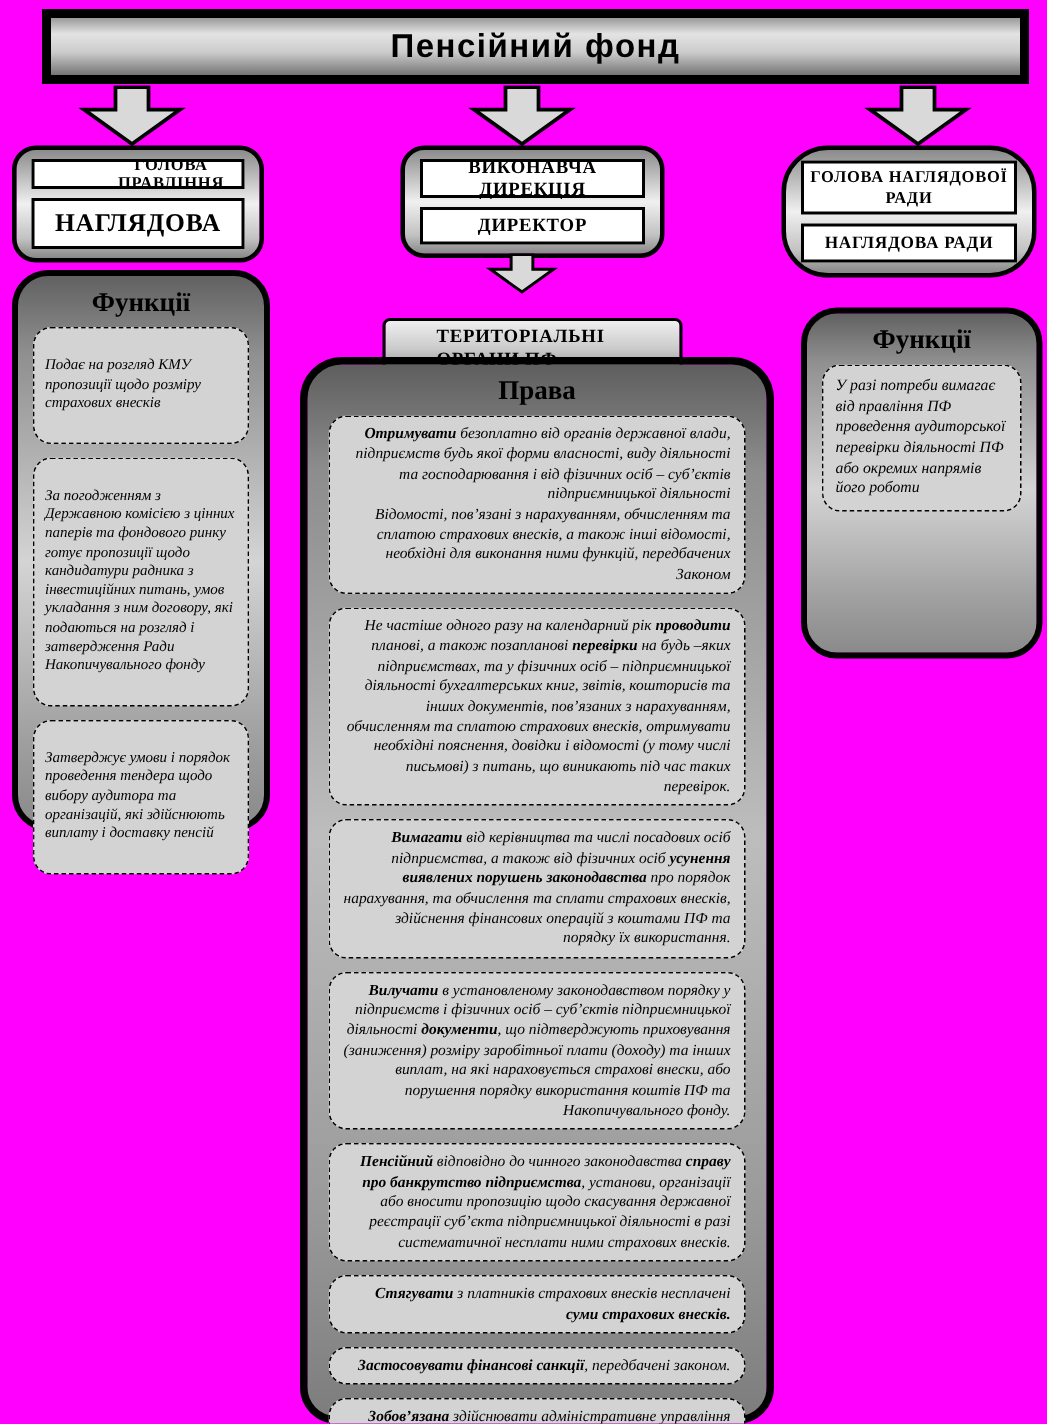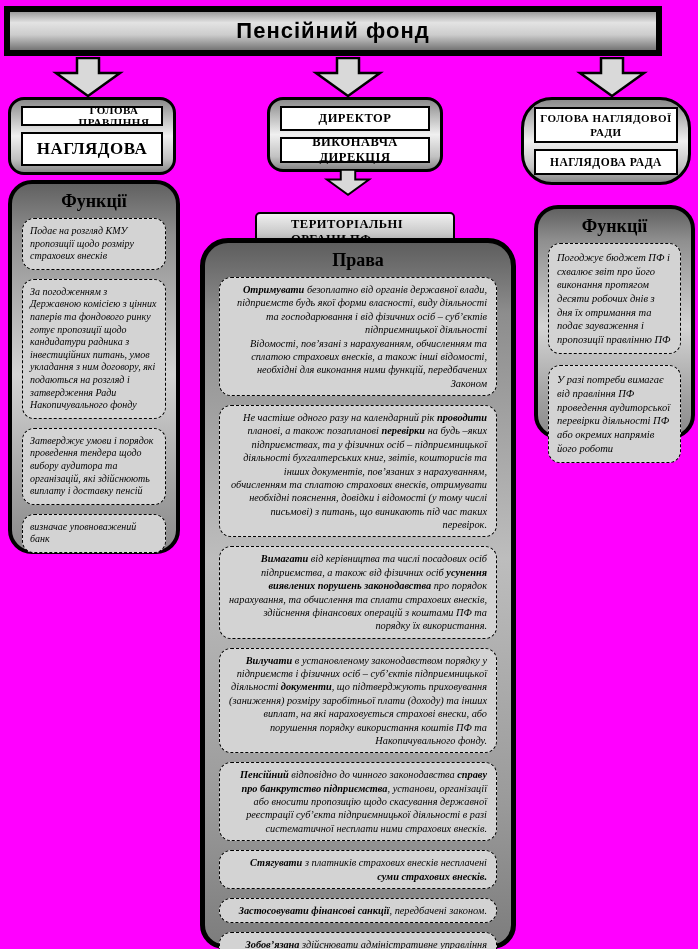--- a/index.html
+++ b/index.html
@@ -4,21 +4,21 @@
 <style>
   html,body{margin:0;padding:0;}
   body{
     width:698px;height:949px;position:relative;overflow:hidden;
     background:#FF00FF;
     font-family:"Liberation Serif",serif;
   }
   .abs{position:absolute;}
   
   .header{
-    left:4px;top:6px;width:646px;height:38px;
+    left:28px;top:6px;width:646px;height:38px;
     border:6px solid #000;
     background:linear-gradient(180deg,#9a9a9a 0%,#e3e3e3 28%,#cccccc 60%,#757575 100%);
     display:flex;align-items:center;justify-content:center;
   }
   .header span{
     font-family:"Liberation Sans",sans-serif;
     font-weight:bold;font-size:22px;letter-spacing:1px;color:#000;
   }
   
   .arrow{position:absolute;}
@@ -57,21 +57,21 @@
   .ftitle{
     text-align:center;font-weight:bold;font-size:18px;color:#000;
     margin:3px 0 6px 0;
   }
   .bubble{
     background:#d3d3d3;
     border:1px dashed #000;border-radius:12px;
     color:#000;font-style:italic;
     white-space:pre-wrap;
   }
-  .fbox.side .bubble{font-size:10px;line-height:1.26;padding:6px 7px;margin:0 4px 9px 4px;}
+  .fbox.side .bubble{font-size:10px;line-height:1.26;padding:19px 7px;margin:0 4px 9px 4px;}
   .fbox.side.right .bubble{font-size:10.5px;line-height:1.3;padding:7px 8px;margin:0 4px 11px 4px;}
   .prava{
     left:200px;top:238px;width:316px;height:711px;
     border:5px solid #000;border-radius:28px 28px 24px 24px;
     background:linear-gradient(180deg,#5e5e5e 0%,#8d8d8d 10%,#bdbdbd 45%,#9a9a9a 80%,#7d7d7d 100%);
     padding:4px 8px;
   }
   .prava .bubble{font-size:10.3px;line-height:1.3;padding:5px 9px;margin:0 6px 9px 6px;text-align:right;}
   .b{font-weight:bold;}
 </style>
@@ -91,48 +91,46 @@
 <svg class="arrow" style="left:576px;top:57px;" width="72" height="41" viewBox="0 0 72 41">
   <polygon points="25,1 47,1 47,16 68,16 36,39 4,16 25,16" fill="#d9d9d9" stroke="#000" stroke-width="2.5"></polygon>
 </svg>
 
 <div class="gbox" style="left:8px;top:97px;width:168px;height:78px;">
   <div class="wbox" style="height:20px;font-size:11px;padding-left:44px;">ГОЛОВА ПРАВЛІННЯ</div>
   <div class="wbox" style="height:34px;font-size:17px;">НАГЛЯДОВА</div>
 </div>
 
 <div class="gbox" style="left:267px;top:97px;width:176px;height:75px;">
+  <div class="wbox" style="height:26px;font-size:12.5px;">ВИКОНАВЧА ДИРЕКЦІЯ</div>
   <div class="wbox" style="height:26px;font-size:12.5px;">ДИРЕКТОР</div>
-  <div class="wbox" style="height:26px;font-size:12.5px;">ВИКОНАВЧА ДИРЕКЦІЯ</div>
 </div>
 
 <div class="gbox" style="left:521px;top:97px;width:170px;height:88px;border-radius:31px;">
   <div class="wbox" style="height:36px;font-size:11px;line-height:1.3;">ГОЛОВА НАГЛЯДОВОЇ РАДИ</div>
-  <div class="wbox" style="height:26px;font-size:11.5px;">НАГЛЯДОВА РАДА</div>
+  <div class="wbox" style="height:26px;font-size:11.5px;">НАГЛЯДОВА РАДИ</div>
 </div>
 
 <svg class="arrow" style="left:315px;top:169px;" width="66" height="27" viewBox="0 0 72 41">
   <polygon points="25,1 47,1 47,16 68,16 36,39 4,16 25,16" fill="#d9d9d9" stroke="#000" stroke-width="3"></polygon>
 </svg>
 
 <div class="abs terr">
   <span>ТЕРИТОРІАЛЬНІ ОРГАНИ ПФ</span>
 </div>
 
 <div class="fbox side" style="left:8px;top:180px;width:172px;height:374px;">
   <div class="ftitle">Функції</div>
   <div class="bubble">Подає на розгляд КМУ пропозиції щодо розміру страхових внесків</div>
   <div class="bubble">За погодженням з Державною комісією з цінних паперів та фондового ринку готує пропозиції щодо кандидатури радника з інвестиційних питань, умов укладання з ним договору, які подаються на розгляд і затвердження Ради Накопичувального фонду</div>
   <div class="bubble">Затверджує умови і порядок проведення тендера щодо вибору аудитора та організацій, які здійснюють виплату і доставку пенсій</div>
-  <div class="bubble">визначає уповноважений банк</div>
 </div>
 
 <div class="fbox side right" style="left:534px;top:205px;width:161px;height:234px;">
   <div class="ftitle">Функції</div>
-  <div class="bubble">Погоджує бюджет ПФ і схвалює звіт про його виконання протягом десяти робочих днів з дня їх отримання та подає зауваження і пропозиції правлінню ПФ</div>
   <div class="bubble">У разі потреби вимагає від правління ПФ проведення аудиторської перевірки діяльності ПФ або окремих напрямів його роботи</div>
 </div>
 
 <div class="fbox prava" style="position:absolute;">
   <div class="ftitle">Права</div>
   <div class="bubble"><span class="b">Отримувати </span><span>безоплатно від органів державної влади, підприємств будь якої форми власності, виду діяльності та господарювання і від фізичних осіб – суб’єктів підприємницької діяльності
 Відомості, пов’язані з нарахуванням, обчисленням та сплатою страхових внесків, а також інші відомості, необхідні для виконання ними функцій, передбачених Законом</span></div>
   <div class="bubble"><span>Не частіше одного разу на календарний рік </span><span class="b">проводити</span><span> планові, а також позапланові </span><span class="b">перевірки</span><span> на будь –яких підприємствах, та у фізичних осіб – підприємницької діяльності бухгалтерських книг, звітів, кошторисів та інших документів, пов’язаних з нарахуванням, обчисленням та сплатою страхових внесків, отримувати необхідні пояснення, довідки і відомості (у тому числі письмові) з питань, що виникають під час таких перевірок.</span></div>
   <div class="bubble"><span class="b">Вимагати</span><span> від керівництва та числі посадових осіб підприємства, а також від фізичних осіб </span><span class="b">усунення виявлених порушень законодавства</span><span> про порядок нарахування, та обчислення та сплати страхових внесків, здійснення фінансових операцій з коштами ПФ та порядку їх використання.</span></div>
   <div class="bubble"><span class="b">Вилучати</span><span> в установленому законодавством порядку у підприємств і фізичних осіб – суб’єктів підприємницької діяльності </span><span class="b">документи</span><span>, що підтверджують приховування (заниження) розміру заробітньої плати (доходу) та інших виплат, на які нараховується страхові внески, або порушення порядку використання коштів ПФ та Накопичувального фонду.</span></div>

